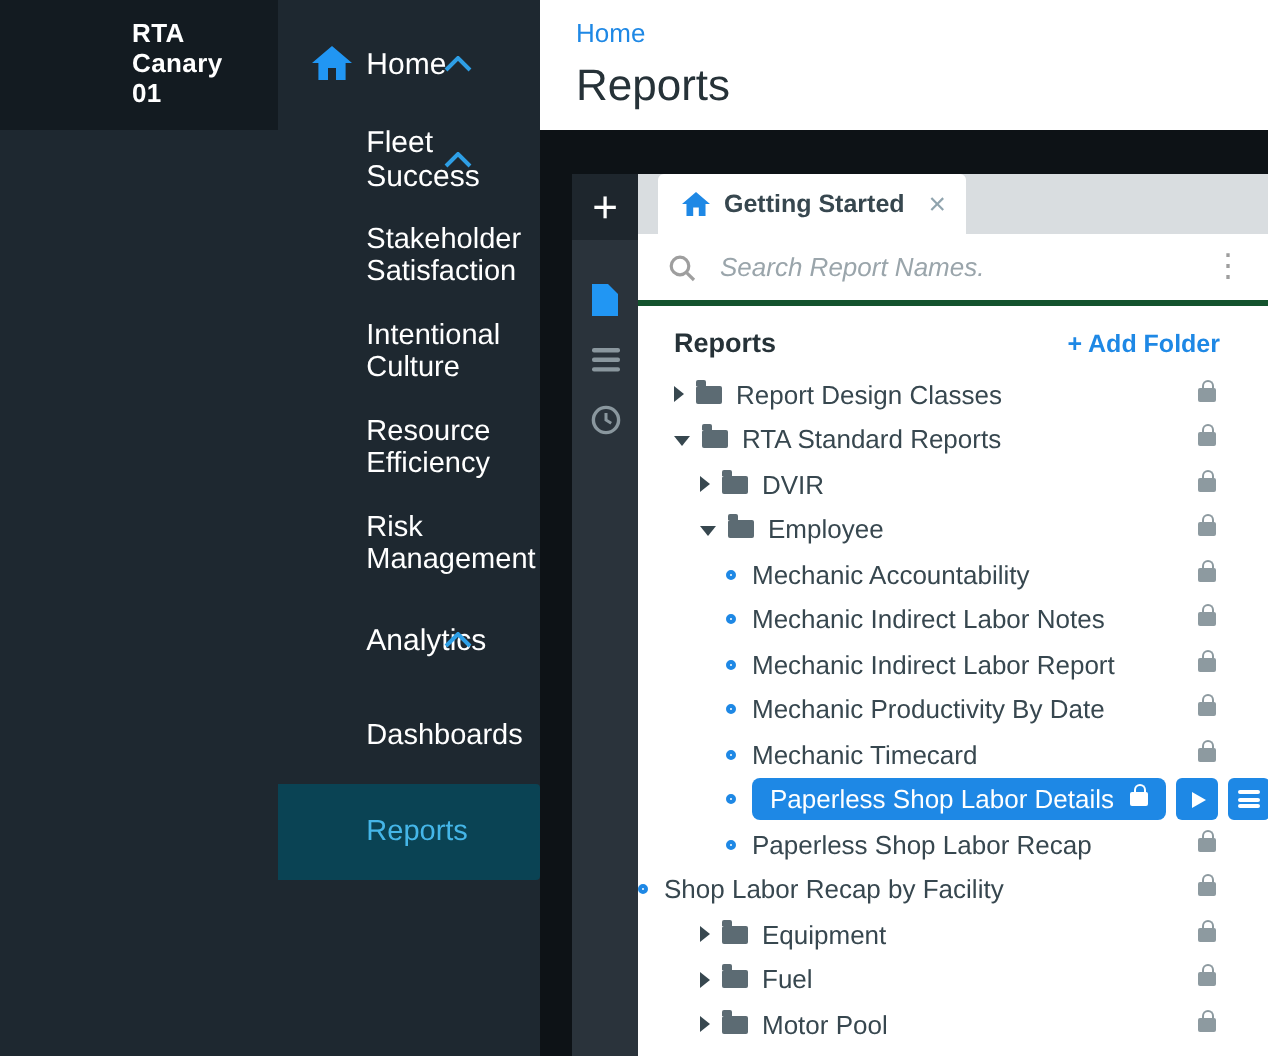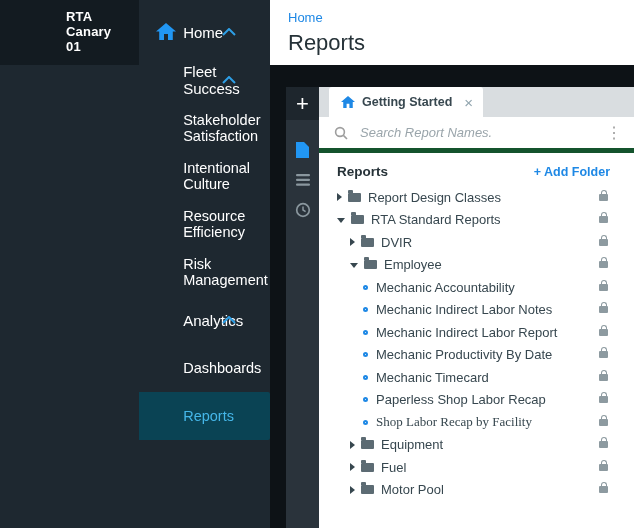--- a/index.html
+++ b/index.html
@@ -39,21 +39,21 @@
   .tool { width:33px; height:30px; display:flex; align-items:center; justify-content:center; cursor:pointer; }
   .tool.plus { height:33px; background:#1e262d; color:#ffffff; font-size:22px; font-weight:400; margin-bottom:15px; }
 
   
   .panel-content { flex:1; min-width:0; display:flex; flex-direction:column; }
   .tabbar { height:30px; background:#d9dde0; display:flex; align-items:flex-end; padding-left:10px; flex-shrink:0; }
   .tab { height:30px; background:#ffffff; display:flex; align-items:center; gap:7px;
          padding:0 10px 0 12px; border-radius:3px 3px 0 0; font-size:12.5px; font-weight:700; color:#37474f; cursor:pointer; }
   .tab-close { color:#90a4ae; font-size:15px; font-weight:400; margin-left:5px; cursor:pointer; }
 
-  .searchrow { height:36px; background:#ffffff; border-bottom:5px solid #14532d;
+  .searchrow { height:36px; background:#ffffff; border-bottom:3px solid #14532d;
                display:flex; align-items:center; padding:0 8px 0 15px; flex-shrink:0; }
   .searchrow svg { flex-shrink:0; margin-right:10px; }
   .search-input { flex:1; border:none; outline:none; font-family:"Liberation Sans",sans-serif;
                   font-size:13px; color:#455a64; background:transparent; }
   .search-input::placeholder { color:#9aa5ab; font-style:italic; }
   .dots { color:#9e9e9e; font-size:16px; padding:0 4px; cursor:pointer; line-height:1; }
 
   
   .tree { flex:1; background:#ffffff; padding-top:11px; overflow:hidden; }
   .tree-header { display:flex; align-items:center; padding:0 24px 7px 18px; }
@@ -239,24 +239,41 @@
                   <span class="row-label">Mechanic Productivity By Date</span>
                   <span class="lock"></span>
                 </div>
                 <div class="tree-row" style="padding-left: 44px;">
                   <span class="bullet"></span>
                   <span class="row-label">Mechanic Timecard</span>
                   <span class="lock"></span>
                 </div>
                 <div class="tree-row" style="padding-left: 44px;">
                   <span class="bullet"></span>
+                  <span class="pill">
+                    <span class="row-label">Paperless Shop Labor Details</span>
+                    <span class="lock white"></span>
+                  </span>
+                  <span class="action-btn">
+                    <span class="play-tri"></span>
+                  </span>
+                  <span class="action-btn">
+                    <span class="menu-lines">
+                      <span></span>
+                      <span></span>
+                      <span></span>
+                    </span>
+                  </span>
+                </div>
+                <div class="tree-row" style="padding-left: 44px;">
+                  <span class="bullet"></span>
                   <span class="row-label">Paperless Shop Labor Recap</span>
                   <span class="lock"></span>
                 </div>
-                <div class="tree-row" style="padding-left: 44px; font-family: Liberation Serif, serif;">
+                <div class="tree-row" style="">
                   <span class="bullet"></span>
                   <span class="row-label">Shop Labor Recap by Facility</span>
                   <span class="lock"></span>
                 </div>
                 <div class="tree-row" style="padding-left: 31px;">
                   <span class="chev collapsed"></span>
                   <span class="folder-ico"></span>
                   <span class="row-label">Equipment</span>
                   <span class="lock"></span>
                 </div>

